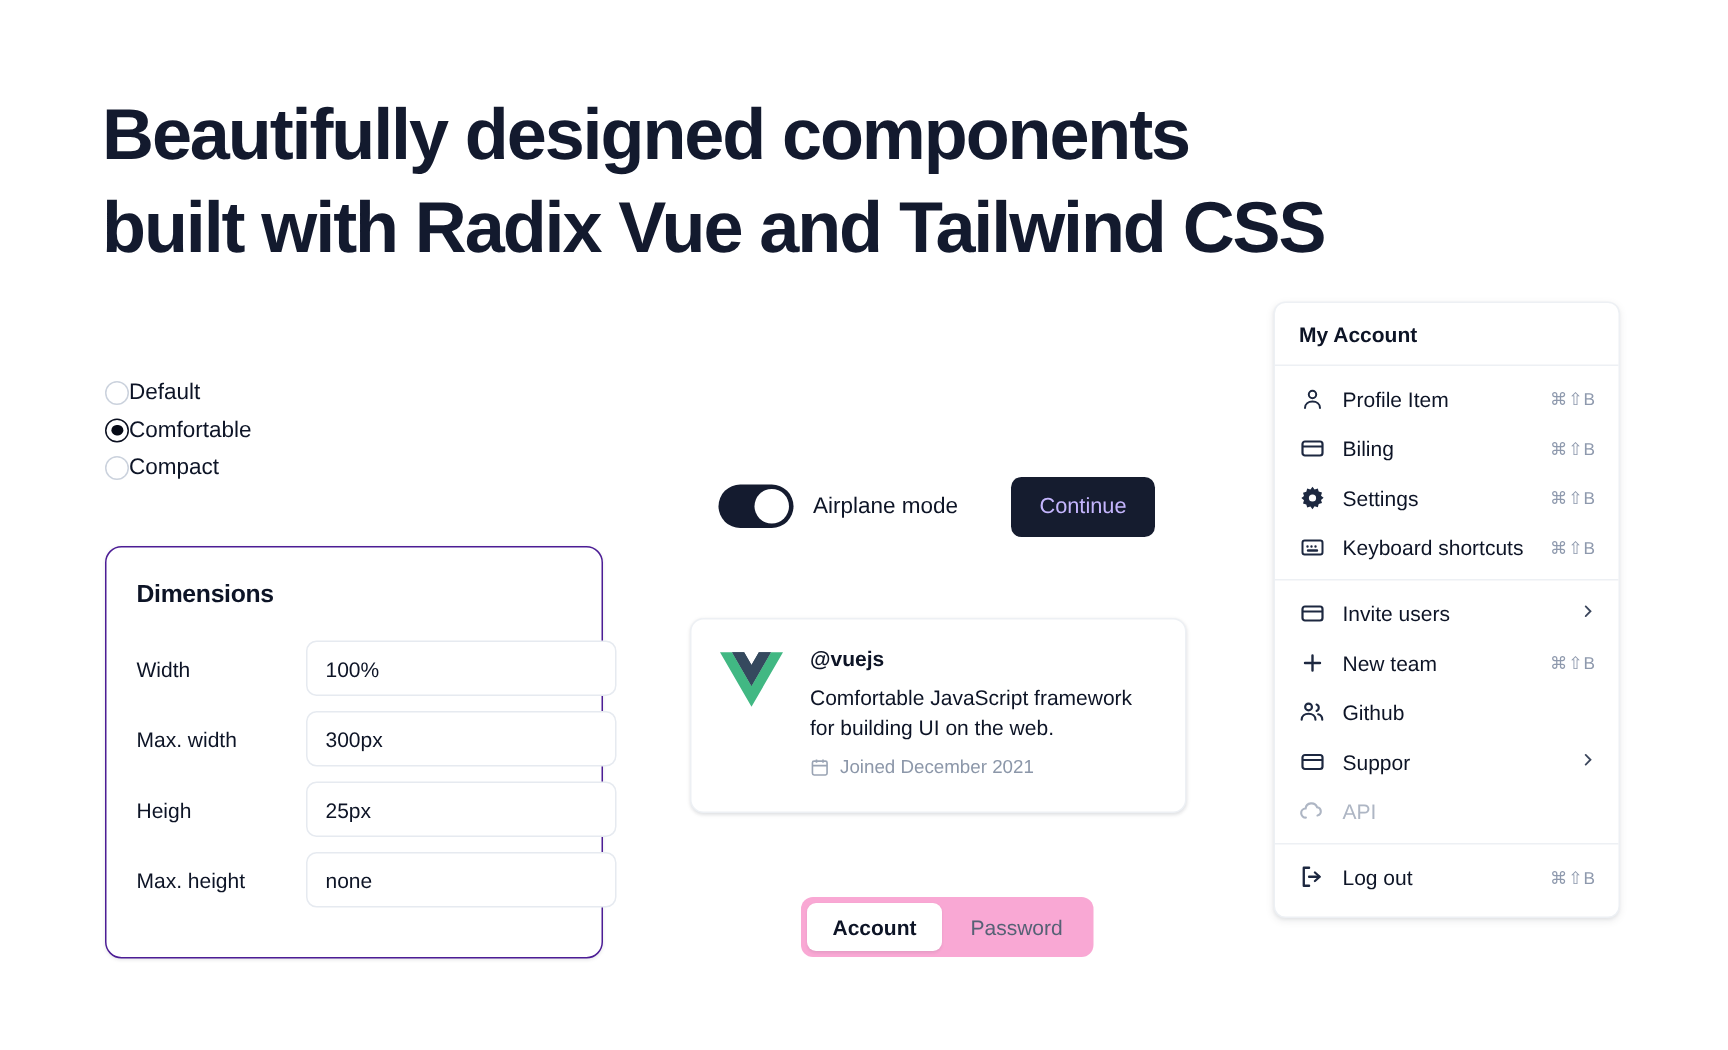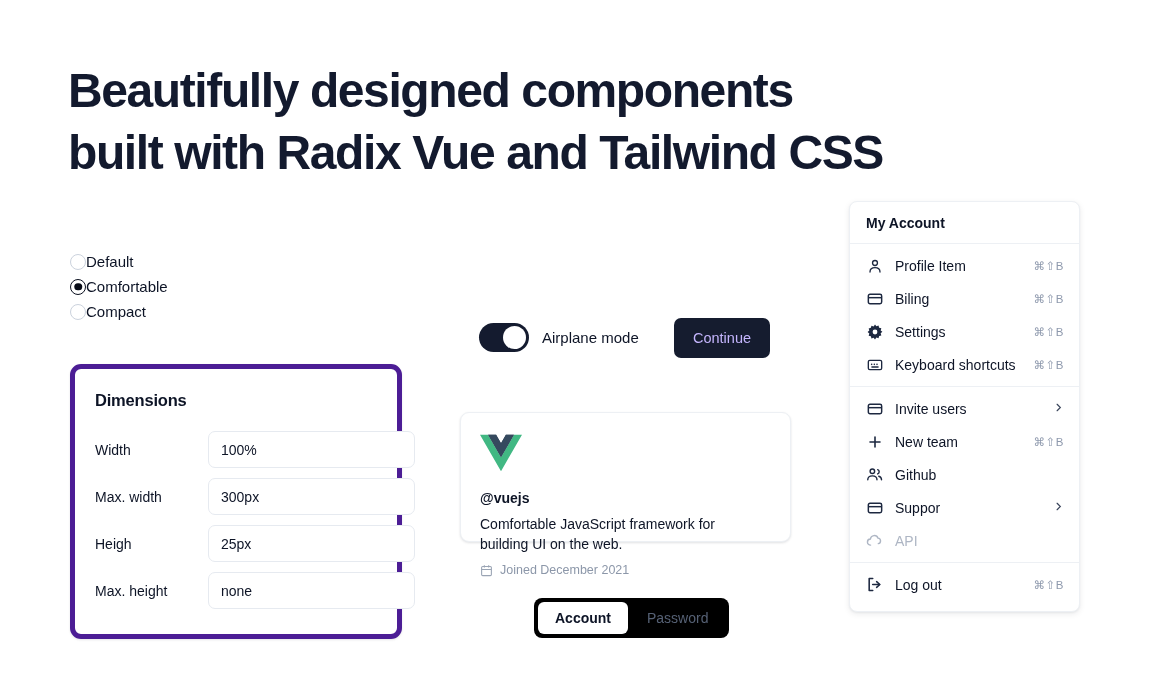--- a/index.html
+++ b/index.html
@@ -70,21 +70,21 @@
   }
 
   
   .dimensions-card {
     position: absolute;
     left: 70px;
     top: 364px;
     width: 332px;
     height: 275px;
     background: #ffffff;
-    border: 5px solid #4c1d95;
+    border: 1px solid #4c1d95;
     border-radius: 11px;
     box-shadow: 0 1px 3px rgba(15,23,42,0.07), 0 1px 2px rgba(15,23,42,0.04);
     padding: 22px 20px 0 20px;
   }
   .dim-title {
     font-size: 16.5px;
     font-weight: bold;
     color: #0d1426;
     letter-spacing: -0.2px;
   }
@@ -172,21 +172,20 @@
     top: 412px;
     width: 331px;
     height: 130px;
     background: #ffffff;
     border: 1px solid #edf0f4;
     border-radius: 9px;
     box-shadow: 0 1px 3px rgba(15,23,42,0.08), 0 1px 2px rgba(15,23,42,0.05);
     padding: 18px 18px 0 19px;
     display: flex;
     gap: 18px;
-    flex-direction: column;
   }
   .vue-logo { width: 42px; height: 38px; flex: none; margin-top: 3px; }
   .hc-body { flex: 1; }
   .hc-handle {
     font-size: 14px;
     font-weight: bold;
     color: #0d1426;
   }
   .hc-desc {
     margin-top: 8px;
@@ -203,21 +202,21 @@
     font-size: 12.5px;
     color: #8c97a9;
   }
 
   
   .tabs {
     position: absolute;
     left: 534px;
     top: 598px;
     height: 40px;
-    background: #000000;
+    background: #f9a8d4;
     border-radius: 8px;
     padding: 4px;
     display: flex;
     gap: 2px;
   }
   .tab {
     border: none;
     background: transparent;
     font-family: "Liberation Sans", sans-serif;
     font-size: 14px;

